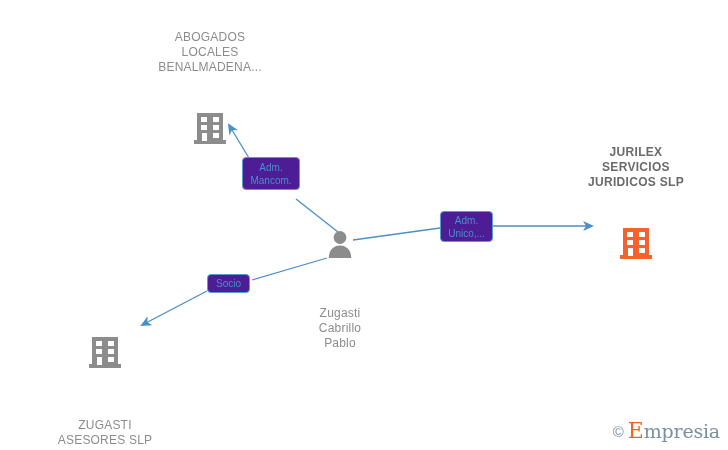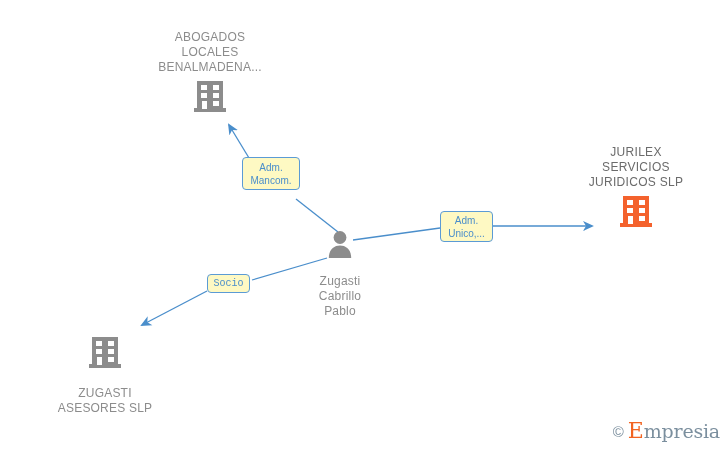--- a/index.html
+++ b/index.html
@@ -20,43 +20,44 @@
   }
   
   .node{
     position:absolute;
     display:flex;
     flex-direction:column;
     align-items:center;
     text-align:center;
     line-height:15px;
     user-select:none;
+    gap:32px;
   }
   .node .caption{
     font-size:12px;
     color:#8c8c8c;
     letter-spacing:.2px;
     white-space:pre-line;
   }
   .node.company .caption{color:#8c8c8c;}
   .node.highlight .caption{
     color:#6b6b6b;
-    font-weight:normal;
+    font-weight:bold;
     letter-spacing:.3px;
   }
   .node .caption.below{margin-top:14px;}
   .node .caption.above{margin-bottom:3px;}
   .glyph{display:block;}
   
   .edge-label{
     position:absolute;
     box-sizing:border-box;
     border:1px solid #5b9bd5;
     border-radius:4px;
-    background:#fef9c3;
+    background:#4c1d95;
     color:#4a8ecb;
     font-size:10px;
     line-height:13px;
     text-align:center;
     display:flex;
     flex-direction:column;
     align-items:center;
     justify-content:center;
     padding:2px 6px;
     white-space:pre-line;
@@ -183,21 +184,21 @@
   <div class="edge-label" style="left:242px;top:157px;width:58px;height:33px;">
     <span>Adm.
 Mancom.</span>
   </div>
 
   <div class="edge-label" style="left:440px;top:211px;width:53px;height:31px;">
     <span>Adm.
 Unico,...</span>
   </div>
 
-  <div class="edge-label" style="left:207px;top:274px;width:43px;height:19px;font-family:Liberation Mono, monospace;">
+  <div class="edge-label" style="left:207px;top:274px;width:43px;height:19px;">
     <span>Socio</span>
   </div>
 
   <div class="watermark">
     <span class="copy">©</span>
     <span class="brand"><span class="e">E</span><span>mpresia</span></span>
   </div>
 
 </div>
 

